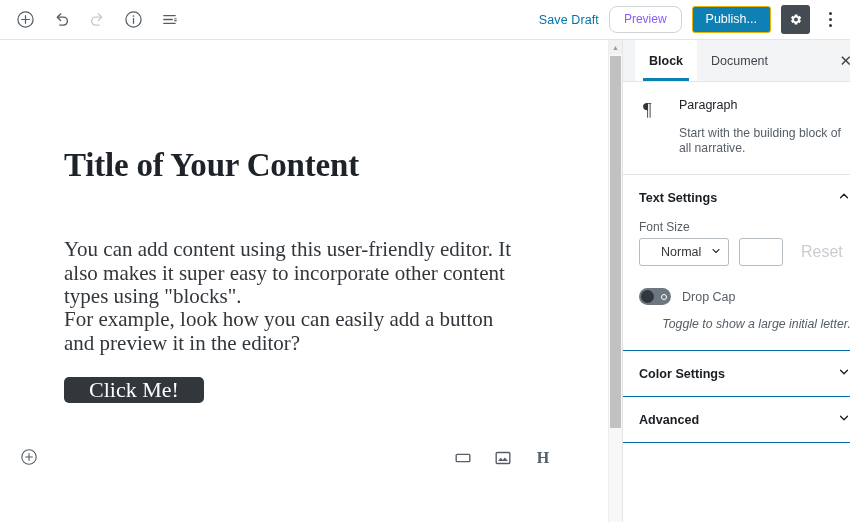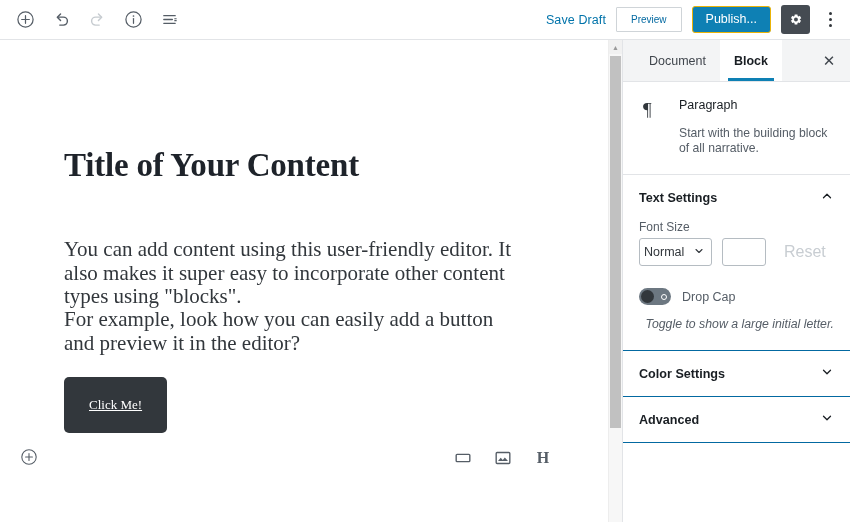--- a/index.html
+++ b/index.html
@@ -27,23 +27,23 @@
     color: #555d66;
   }
   .icon-btn.disabled { color: #c6cbd0; cursor: default; }
   .hdr-right { margin-left: auto; display: flex; align-items: center; gap: 10px; }
 
   .save-draft {
     font-size: 12.5px; color: #0073aa; cursor: pointer;
     letter-spacing: 0.1px;
   }
   .btn-preview {
-    font-size: 10px; color: #0369a1;
+    font-size: 12px; color: #8b5cf6;
     background: #fff; border: 1px solid #cfd4d8;
-    border-radius: 1px; padding: 6px 14px; cursor: pointer;
+    border-radius: 8px; padding: 6px 14px; cursor: pointer;
     line-height: 1.1;
   }
   .btn-publish {
     font-size: 12.5px; color: #ffffff;
     background: #0e80b4; border: 1px solid #eab308;
     border-radius: 3px; padding: 6px 13px; cursor: pointer;
     line-height: 1.1;
   }
   .btn-gear {
     width: 29px; height: 29px; border-radius: 3px;
@@ -75,23 +75,23 @@
   .para {
     font-family: "Liberation Serif", serif;
     font-size: 21px; color: #32373c; line-height: 23.5px;
     position: absolute; left: 64px; width: 460px;
   }
   #para1 { top: 198px; }
   #para2 { top: 268px; }
   .click-btn {
     position: absolute; left: 64px; top: 337px;
     background: #32373c; color: #ffffff;
-    font-family: "Liberation Serif", serif; font-size: 13px;
+    font-family: "Liberation Serif", serif; font-size: 22px;
     border: none; border-radius: 5px;
-    padding: 20px 25px; cursor: pointer; text-decoration: underline;
+    padding: 0 25px; cursor: pointer;
   }
   .bottom-add {
     position: absolute; left: 20px; top: 408px;
     color: #555d66; cursor: pointer;
   }
   .quick-inserts {
     position: absolute; left: 452px; top: 407px;
     display: flex; align-items: center; gap: 18px;
     color: #555d66;
   }
@@ -162,21 +162,21 @@
   }
   .panel-head .chev { margin-left: auto; color: #191e23; }
   .panel-body { padding: 0 16px 18px 16px; }
 
   .field-label { font-size: 12px; color: #555d66; margin-bottom: 4px; }
   .row { display: flex; align-items: center; gap: 10px; }
   .select {
     appearance: none; -webkit-appearance: none;
     border: 1px solid #b5bcc2; border-radius: 3px; background: #fff;
     font-size: 12.5px; color: #32373c;
-    padding: 5px 26px 5px 4px; cursor: pointer;
+    padding: 5px 26px 5px 21px; cursor: pointer;
     font-family: "Liberation Sans", sans-serif;
     position: relative; min-width: 72px; height: 28px;
   }
   .select-wrap { position: relative; display: inline-flex; }
   .select-chev { position: absolute; right: 7px; top: 50%; transform: translateY(-50%); pointer-events: none; color: #32373c; }
   .num-input {
     width: 44px; height: 28px;
     border: 1px solid #b5bcc2; border-radius: 3px; background: #fff;
     font-size: 12.5px; padding: 0 6px;
     font-family: "Liberation Sans", sans-serif;
@@ -300,22 +300,22 @@
 
       <div class="scrollbar">
         <div class="sb-arrow">▲</div>
         <div class="sb-thumb"></div>
       </div>
     </div>
 
     <div class="sidebar">
 
       <div class="tabbar">
+        <button class="tab active">Block</button>
         <button class="tab">Document</button>
-        <button class="tab active">Block</button>
         <button class="tab-close">✕</button>
       </div>
 
       <div class="blockcard">
         <div class="blockcard-ico">¶</div>
         <div>
           <div class="blockcard-title">Paragraph</div>
           <div class="blockcard-desc">Start with the building block of all narrative.</div>
         </div>
       </div>

